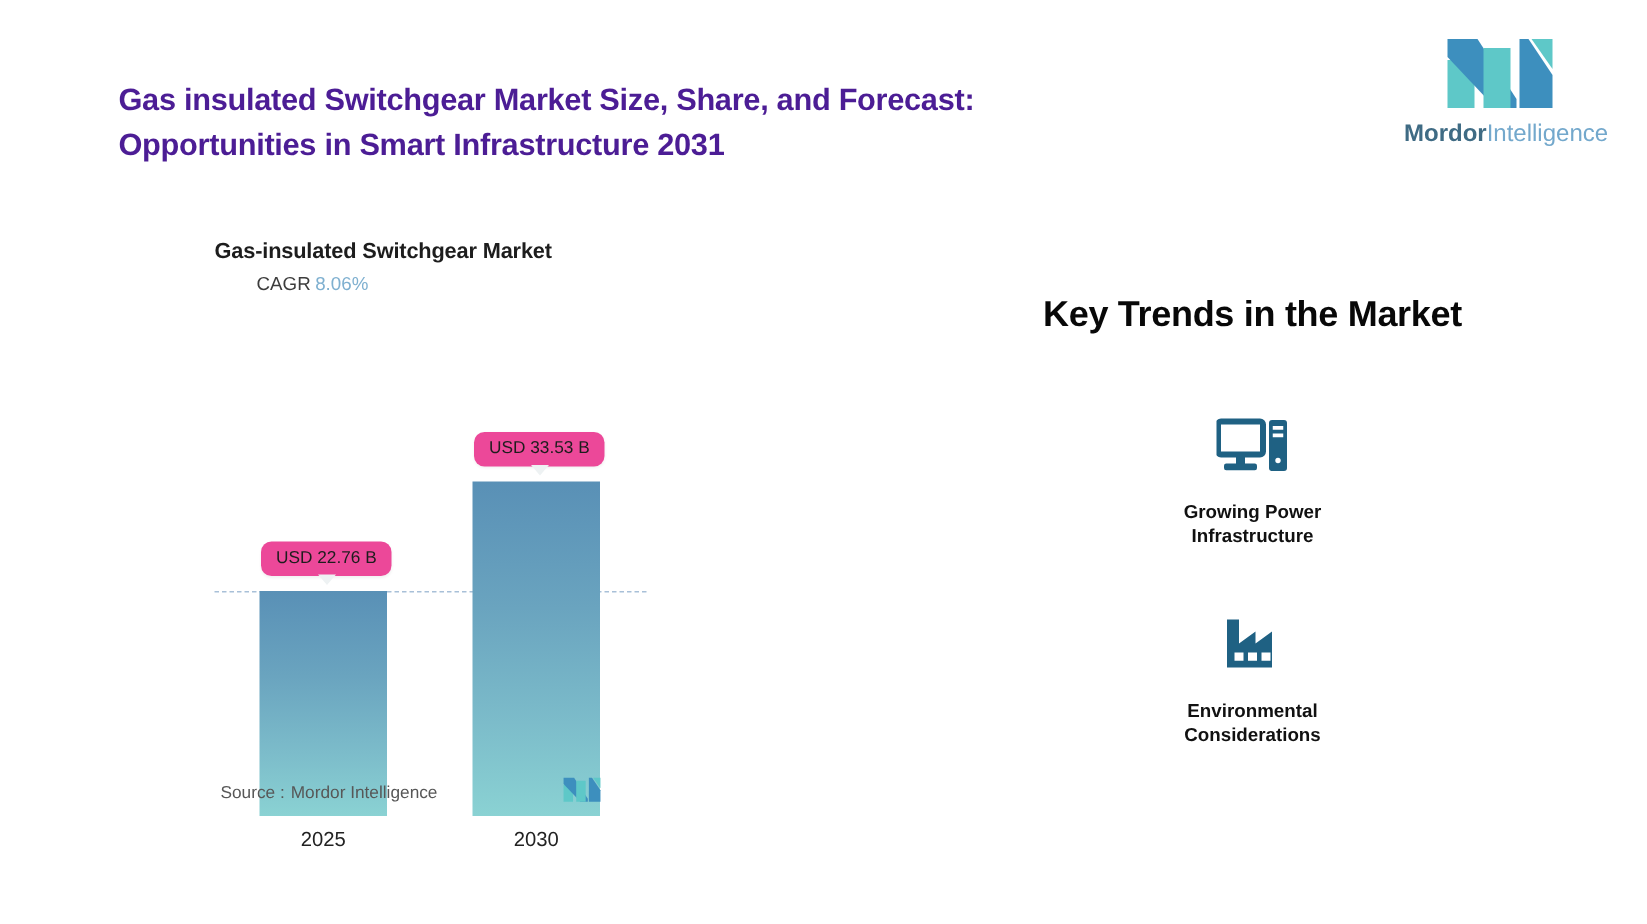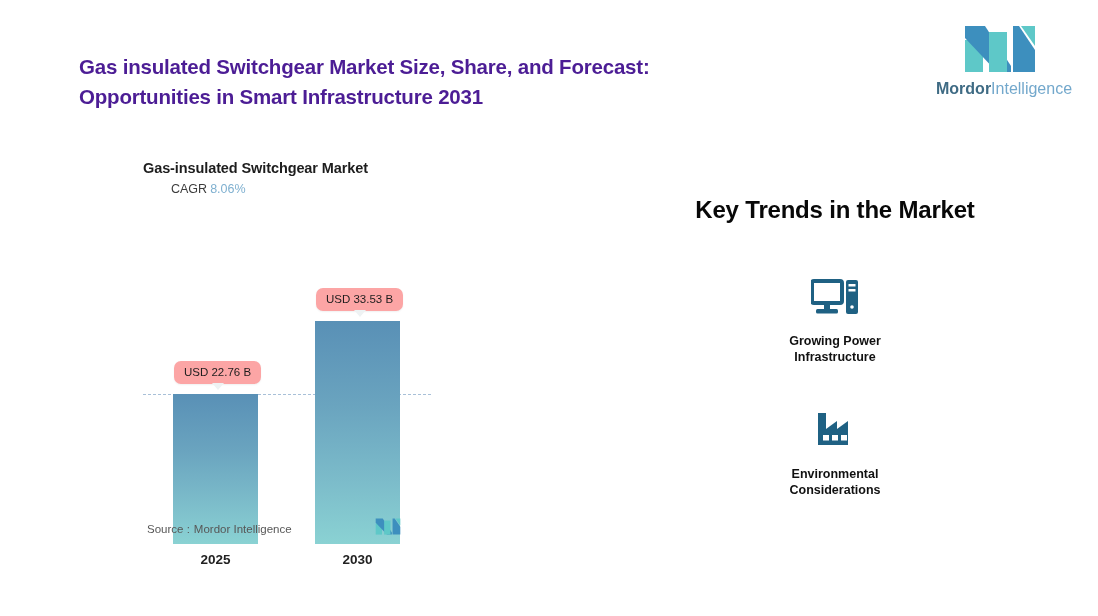--- a/index.html
+++ b/index.html
@@ -102,21 +102,21 @@
     opacity: 0.85;
   }
 
   .bar {
     position: absolute;
     background: linear-gradient(to bottom, #5990b6 0%, #6aa4bf 38%, #7cbcca 72%, #8ad2d3 100%);
   }
 
   .bar-label {
     position: absolute;
-    background: #fca5a5;
+    background: #ec4899;
     border-radius: 7px;
     padding: 5px 10px 6px 10px;
     font-size: 11.5px;
     color: #1d1d1d;
     white-space: nowrap;
     box-shadow: 0 1px 2px rgba(0,0,0,0.06);
   }
   .bar-label::after {
     content: "";
     position: absolute;
@@ -129,21 +129,20 @@
     border-right: 6px solid transparent;
     border-top: 7px solid #eef2f3;
   }
 
   .x-tick {
     position: absolute;
     font-size: 13.5px;
     color: #222222;
     text-align: center;
     white-space: nowrap;
-    font-weight: bold;
   }
 
   #chart-source {
     position: absolute;
     left: 4px;
     top: 363px;
     font-size: 11.5px;
     color: #575757;
     white-space: nowrap;
   }

